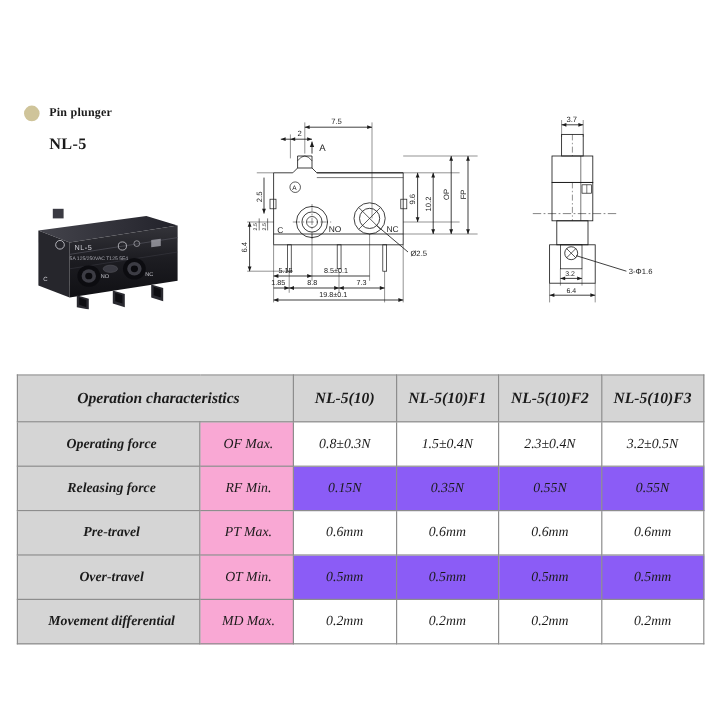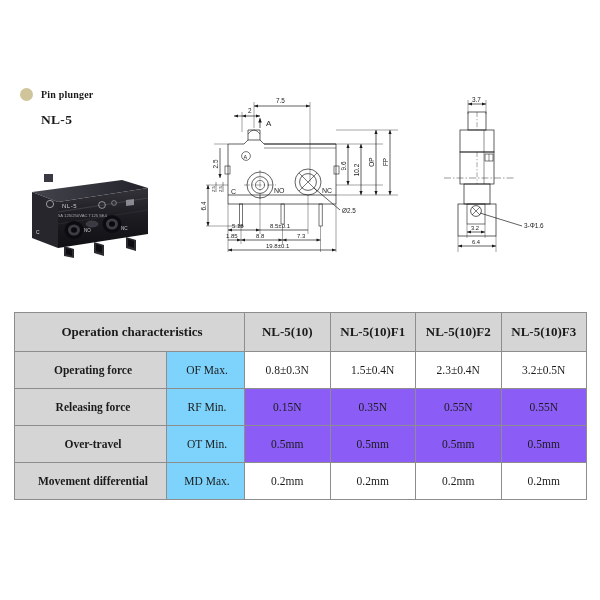--- a/index.html
+++ b/index.html
@@ -87,41 +87,42 @@
     font-family: "Liberation Serif", serif;
   }
   #spec-table td, #spec-table th {
     border: 1px solid #8d8d8d;
     padding: 4px;
     height: 28px;
     font-size: 11.5px;
     color: #1b1b1b;
     text-align: center;
     vertical-align: middle;
+    font-style: italic;
   }
   #spec-table thead th {
     background: #d5d5d5;
     font-weight: bold;
     font-size: 13px;
     height: 30px;
   }
   th.hdr-char {
     text-align: left;
     padding-left: 9px !important;
     font-size: 13.5px;
   }
   td.lbl {
     background: #d5d5d5;
     text-align: left;
     padding-left: 9px !important;
     font-weight: bold;
     font-size: 11.5px;
   }
   td.sublbl {
-    background: #7dd3fc;
+    background: #f9a8d4;
     text-align: left;
     padding-left: 7px !important;
     font-weight: normal;
     font-size: 11px;
   }
   tr.row-white td.val { background: #ffffff; }
   tr.row-gray  td.val { background: #8b5cf6; }
 
   .col-a { width: 152px; }
   .col-b { width: 78px; }
@@ -416,20 +417,28 @@
       <td class="val">3.2±0.5N</td>
     </tr>
     <tr class="row-gray">
       <td class="lbl">Releasing force</td>
       <td class="sublbl">RF Min.</td>
       <td class="val">0.15N</td>
       <td class="val">0.35N</td>
       <td class="val">0.55N</td>
       <td class="val">0.55N</td>
     </tr>
+    <tr class="row-white">
+      <td class="lbl">Pre-travel</td>
+      <td class="sublbl">PT Max.</td>
+      <td class="val">0.6mm</td>
+      <td class="val">0.6mm</td>
+      <td class="val">0.6mm</td>
+      <td class="val">0.6mm</td>
+    </tr>
     <tr class="row-gray">
       <td class="lbl">Over-travel</td>
       <td class="sublbl">OT Min.</td>
       <td class="val">0.5mm</td>
       <td class="val">0.5mm</td>
       <td class="val">0.5mm</td>
       <td class="val">0.5mm</td>
     </tr>
     <tr class="row-white">
       <td class="lbl">Movement differential</td>

